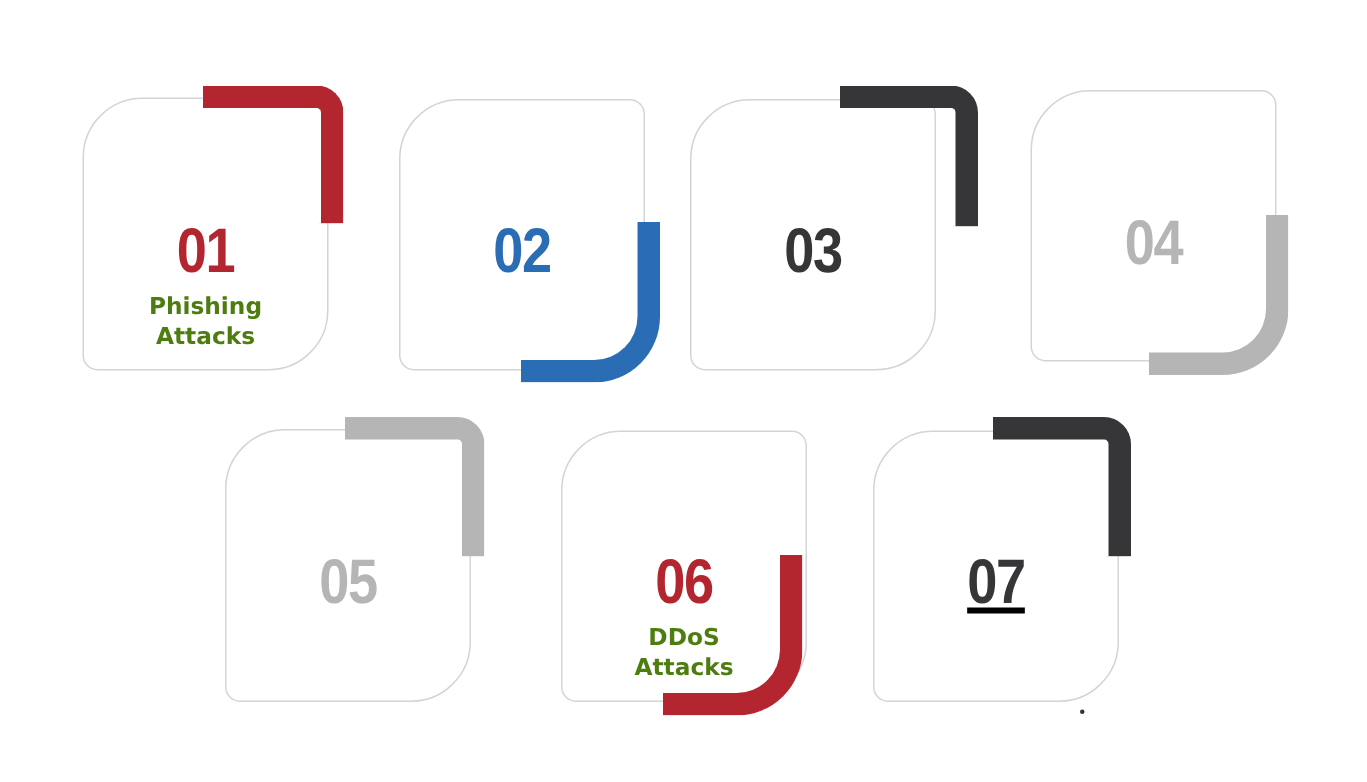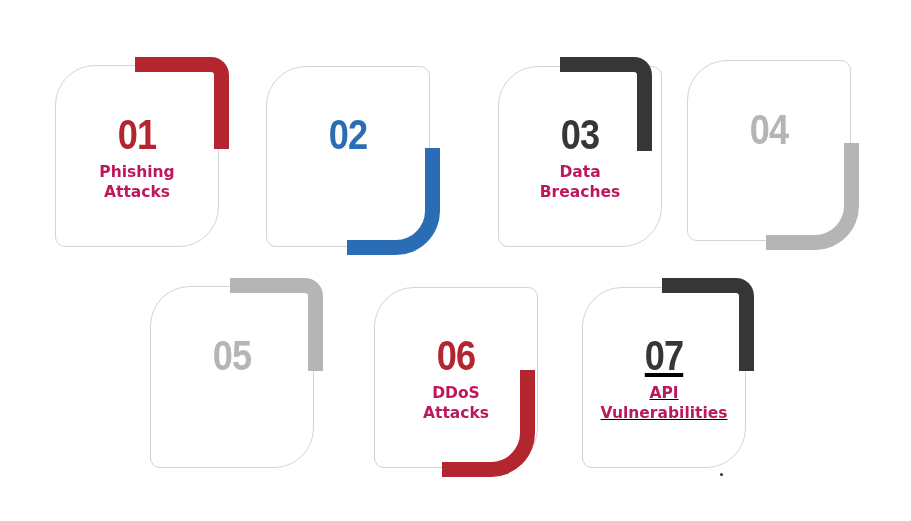--- a/index.html
+++ b/index.html
@@ -35,38 +35,39 @@
     .bracket.br {
       border-bottom-width: 15px;
       border-right-width: 15px;
       border-bottom-right-radius: 44px;
     }
     .content {
       position: absolute;
       left: 0;
       right: 0;
       text-align: center;
+      margin-top: 32px;
     }
     .num {
       display: block;
       font-family: "Liberation Sans", sans-serif;
       font-weight: bold;
       font-size: 42px;
       line-height: 42px;
       letter-spacing: -1px;
       transform: scaleX(0.86);
     }
     .label {
       display: block;
       margin-top: 6px;
       font-family: "DejaVu Sans", sans-serif;
       font-weight: bold;
       font-size: 15.5px;
       line-height: 20px;
-      color: #be185d;
+      color: #4d7c0f;
       white-space: pre-line;
     }
     .dot {
       position: absolute;
       width: 3px;
       height: 3px;
       border-radius: 50%;
       background: #333333;
     }
   </style>
@@ -82,25 +83,23 @@
 </div>
 <div class="bracket tr" style="left:135px; top:57px; width:94px; height:92px; border-color:#b3252f;"></div>
 
 <div class="card" style="left:266px; top:66px; width:164px; height:181px;">
   <div class="content" style="top:47px;">
     <span class="num" style="color:#2b6db5;">02</span>
   </div>
 </div>
 <div class="bracket br" style="left:347px; top:148px; width:93px; height:107px; border-color:#2b6db5;"></div>
 
-<div class="card" style="left:498px; top:66px; width:164px; height:181px;padding-left:28px;">
+<div class="card" style="left:460px; top:66px; width:164px; height:181px;padding-left:28px;">
   <div class="content" style="top:47px;">
     <span class="num" style="color:#363638;">03</span>
-    <span class="label">Data
-Breaches</span>
   </div>
 </div>
 <div class="bracket tr" style="left:560px; top:57px; width:92px; height:94px; border-color:#363638;"></div>
 
 <div class="card" style="left:687px; top:60px; width:164px; height:181px;">
   <div class="content" style="top:48px;">
     <span class="num" style="color:#b5b5b5;">04</span>
   </div>
 </div>
 <div class="bracket br" style="left:766px; top:143px; width:93px; height:107px; border-color:#b5b5b5;"></div>
@@ -117,19 +116,17 @@
     <span class="num" style="color:#b3252f;">06</span>
     <span class="label">DDoS
 Attacks</span>
   </div>
 </div>
 <div class="bracket br" style="left:442px; top:370px; width:93px; height:107px; border-color:#b3252f;"></div>
 
 <div class="card" style="left:582px; top:287px; width:164px; height:181px;">
   <div class="content" style="top:47px;text-decoration:underline;">
     <span class="num" style="color:#363638;">07</span>
-    <span class="label">API
-Vulnerabilities</span>
   </div>
 </div>
 <div class="bracket tr" style="left:662px; top:278px; width:92px; height:93px; border-color:#363638;"></div>
 
 <div class="dot" style="left:720px; top:473px;"></div>
 
 </body></html>

